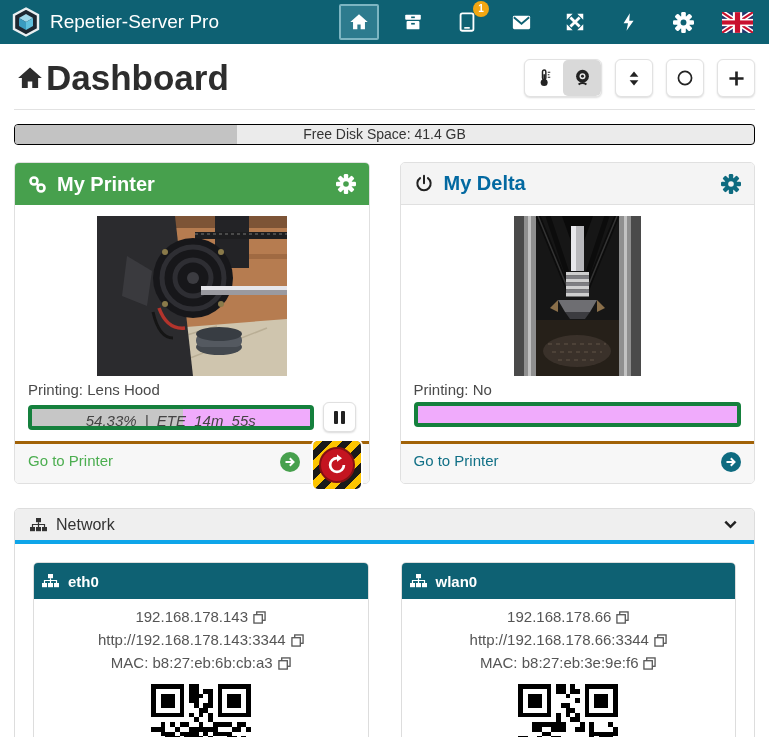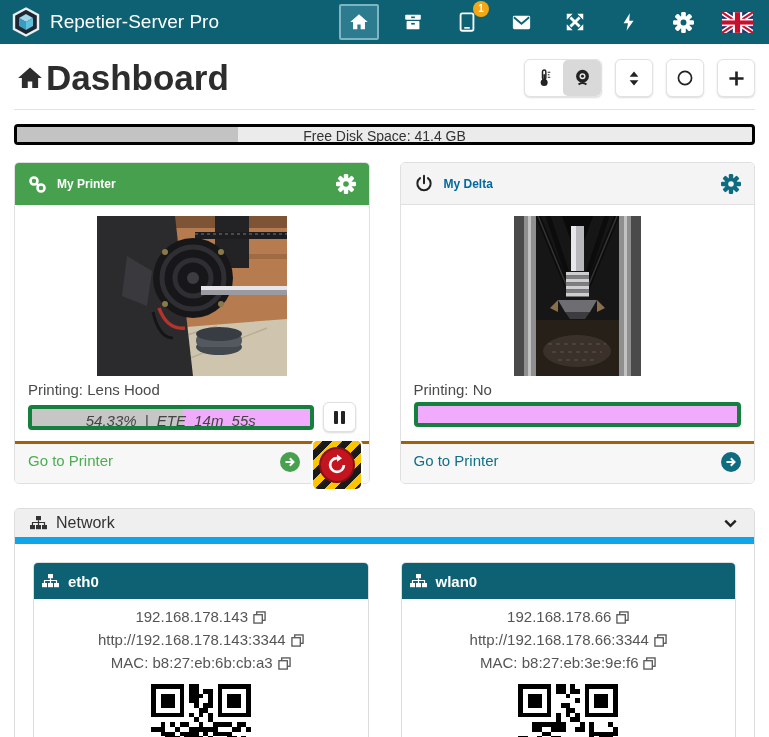--- a/index.html
+++ b/index.html
@@ -21,27 +21,27 @@
   .page-head { display: flex; align-items: center; margin-top: 14px; }
   .page-title { display: flex; align-items: center; font-size: 35px; font-weight: 700; color: #2d2d2d; }
   .head-actions { margin-left: auto; display: flex; align-items: center; gap: 13px; }
   .btn { background: #fff; border: 1px solid #e2e2e2; border-radius: 6px; height: 38px; min-width: 38px;
     display: flex; align-items: center; justify-content: center; cursor: pointer; box-shadow: 0 1px 2px rgba(0,0,0,.14); }
   .btn-group { display: flex; overflow: hidden; padding: 0; }
   .seg { width: 38px; height: 36px; display: flex; align-items: center; justify-content: center; cursor: pointer; border-radius: 5px; }
   .seg.active { background: #d9d9d9; }
   .divider { border: none; border-top: 1px solid #e2e2e2; margin: 11px 0 0; }
   
-  .diskbar { position: relative; height: 21px; background: #ebebeb; border: 3px solid #000000; border-radius: 4px; margin-top: 14px; overflow: hidden; }
+  .diskbar { position: relative; height: 21px; background: #ebebeb; border: 1px solid #000000; border-radius: 4px; margin-top: 14px; overflow: hidden; }
   .diskbar .fill { position: absolute; left: 0; top: 0; bottom: 0; background: #c3c3c3; }
   .diskbar .dlabel { position: relative; text-align: center; line-height: 19px; font-size: 14px; color: #333; }
   
   .cards-row { display: flex; gap: 30px; margin-top: 17px; }
   .pcard { flex: 1; border: 1px solid #e0e0e0; border-radius: 5px; background: #fff; display: flex; flex-direction: column; }
-  .pcard-head { height: 42px; display: flex; align-items: center; gap: 10px; padding: 0 13px; font-size: 12px; font-weight: 600; border-radius: 4px 4px 0 0; }
+  .pcard-head { height: 42px; display: flex; align-items: center; gap: 10px; padding: 0 13px; font-size: 20px; font-weight: 600; border-radius: 4px 4px 0 0; }
   .pcard-head.green { background: #47a04d; color: #fff; }
   .pcard-head.plain { background: #f4f4f4; color: #0369a1; border-bottom: 1px solid #e0e0e0; }
   .head-gear { margin-left: auto; cursor: pointer; display: flex; }
   .pcard-body { padding: 11px 13px 9px; }
   .cam { display: flex; justify-content: center; }
   .status { font-size: 15px; color: #4a4a4a; margin-top: 5px; }
   .prog-row { display: flex; align-items: center; gap: 9px; margin-top: 4px; }
   .pbar { flex: 1; position: relative; height: 25px; background: #f0abfc; border: 4px solid #15803d; border-radius: 4px; overflow: hidden; font-style: italic; }
   .pbar .fill { position: absolute; left: 0; top: 0; bottom: 0; background: #c6c6c6; }
   .pbar .ptext { position: relative; text-align: center; line-height: 23px; font-size: 15px; color: #444; word-spacing: 4px; }
@@ -58,21 +58,21 @@
   .arrow-circle.teal-txt { color: #0e6b80; }
   .arrow-before-estop { margin-right: 56px; }
   .estop { position: absolute; right: 8px; top: -3px; width: 48px; height: 48px; border-radius: 5px; cursor: pointer;
     background: repeating-linear-gradient(135deg, #fdc500 0 7px, #1a1a1a 7px 14px);
     display: flex; align-items: center; justify-content: center; box-shadow: 0 0 0 2px #fff; }
   .estop-inner { width: 36px; height: 36px; border-radius: 50%; background: #c41420; border: 2px solid #821014;
     display: flex; align-items: center; justify-content: center; }
   
   .panel { margin-top: 24px; border: 1px solid #dddddd; border-radius: 5px; }
   .panel-head { height: 35px; background: #efefef; display: flex; align-items: center; gap: 9px; padding: 0 15px;
-    font-size: 16px; color: #333; border-bottom: 7px solid #0ea5e9; border-radius: 4px 4px 0 0; cursor: pointer; }
+    font-size: 16px; color: #333; border-bottom: 4px solid #0ea5e9; border-radius: 4px 4px 0 0; cursor: pointer; }
   .panel-chevron { margin-left: auto; display: flex; cursor: pointer; }
   .panel-body { padding: 18px; }
   .net-row { display: flex; gap: 32px; }
   .ncard { flex: 1; border: 1px solid #ddd; border-radius: 5px; background: #fff; }
   .ncard-head { height: 36px; background: #0e6173; color: #fff; display: flex; align-items: center; gap: 9px;
     padding: 0 8px; font-size: 15px; font-weight: 600; border-radius: 4px 4px 0 0; }
   .ncard-body { padding: 7px 8px 12px; text-align: center; font-size: 15px; color: #555; }
   .net-line { line-height: 21px; white-space: nowrap; }
   .copy-ic { display: inline-block; vertical-align: -2px; margin-left: 5px; cursor: pointer; }
   .qr { width: 100px; height: 100px; margin: 9px auto 0; }

